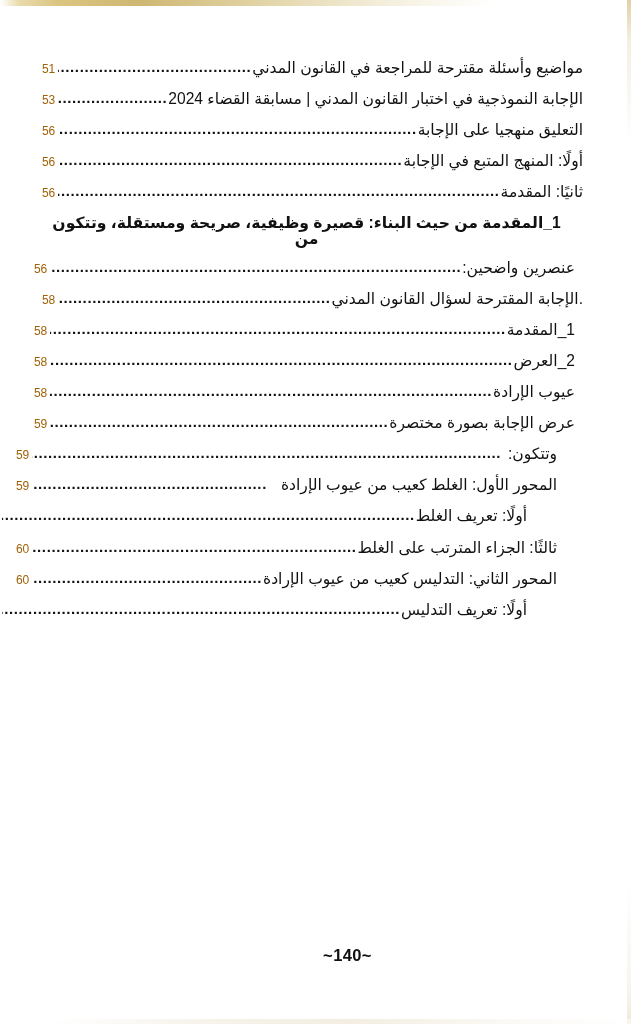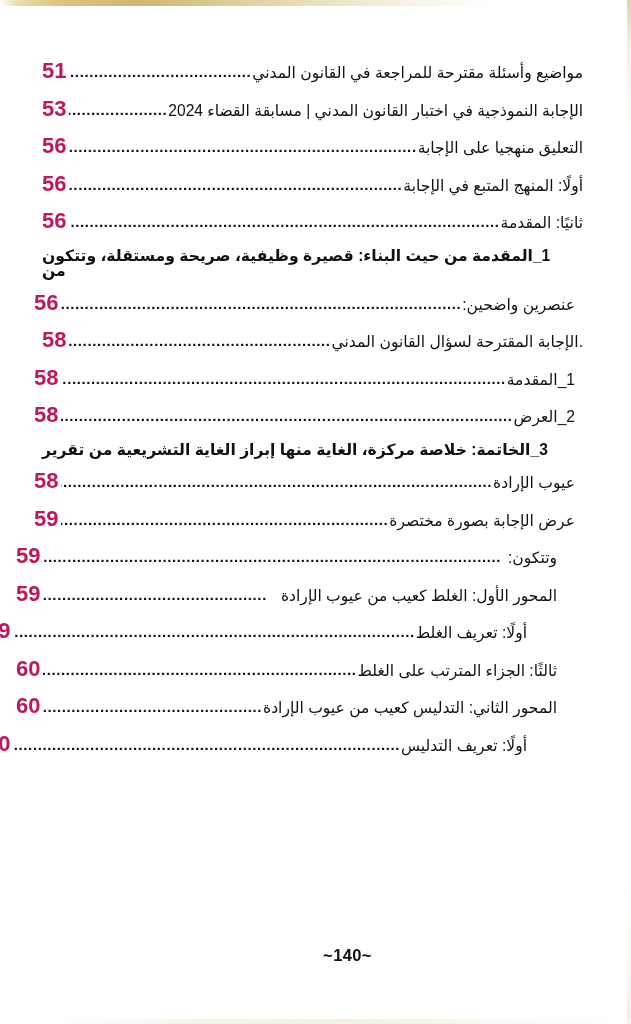--- a/index.html
+++ b/index.html
@@ -84,21 +84,21 @@
     font-weight: 700;
     color: #111111;
     letter-spacing: -0.1px;
     margin-bottom: 15.5px;
     white-space: normal;
   }
 
   
   .toc-entry.wrap .title-line {
     display: block;
-    text-align: left;
+    text-align: center;
     margin-bottom: 13px;
     padding-right: 12px;
   }
 
   .leader-row {
     display: flex;
     flex-direction: row;
     align-items: baseline;
     width: 100%;
     direction: rtl;
@@ -123,23 +123,23 @@
     transform: translateY(-1px);
   }
   .entry-dots::before {
     content: "........................................................................................................................................................";
   }
 
   .entry-page {
     flex: 0 0 auto;
     direction: ltr;
     unicode-bidi: isolate;
-    font-weight: 700;
-    color: #be185d;
-    font-size: 22px;
+    font-weight: 400;
+    color: #a16207;
+    font-size: 12px;
     padding-right: 2px;
   }
 
   
   .ind-1 .leader-row { padding-right: 8px; }
   .ind-2 .leader-row { padding-right: 26px; }
   .ind-3 .leader-row { padding-right: 56px; }
 
   
   .gap-dots .entry-dots { margin-right: 14px; }
@@ -225,21 +225,20 @@
       </div>
     </div>
     <div class="toc-entry ind-1">
       <div class="leader-row">
         <span class="entry-title">2_العرض</span>
         <span class="entry-dots"></span>
         <span class="entry-page">58</span>
       </div>
     </div>
     <div class="toc-entry ind-1 wrap">
-      <div class="title-line">3_الخاتمة: خلاصة مركزة، الغاية منها إبراز الغاية التشريعية من تقرير</div>
       <div class="leader-row">
         <span class="entry-title">عيوب الإرادة</span>
         <span class="entry-dots"></span>
         <span class="entry-page">58</span>
       </div>
     </div>
     <div class="toc-entry ind-1">
       <div class="leader-row">
         <span class="entry-title">عرض الإجابة بصورة مختصرة</span>
         <span class="entry-dots"></span>

